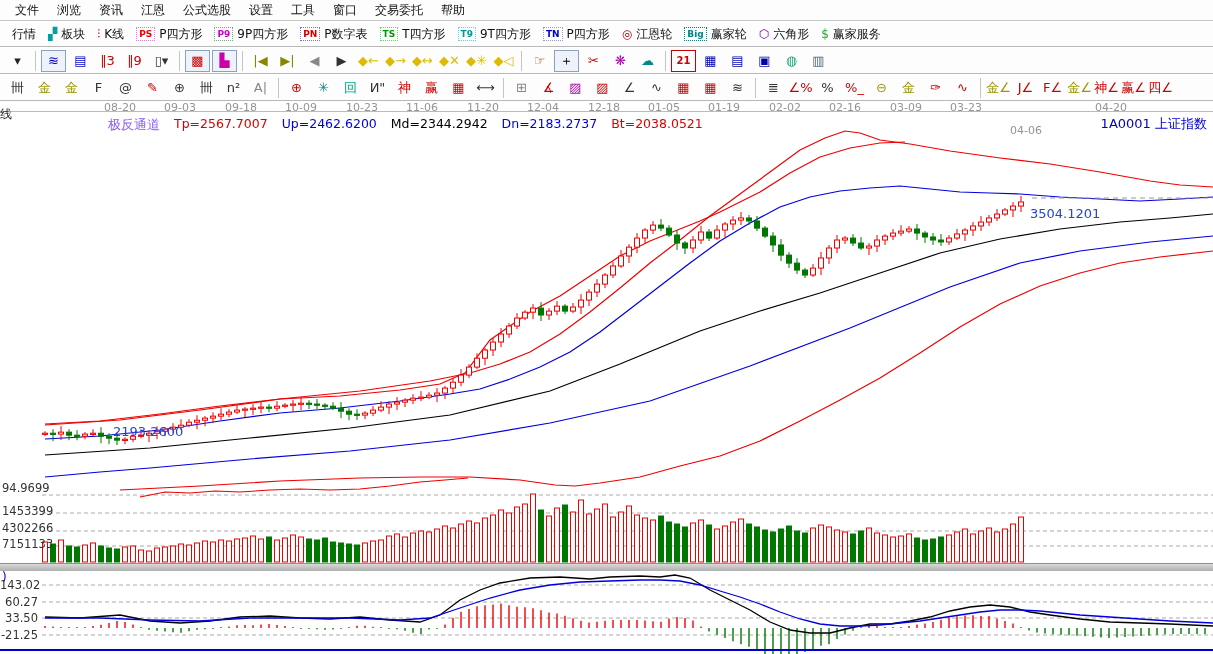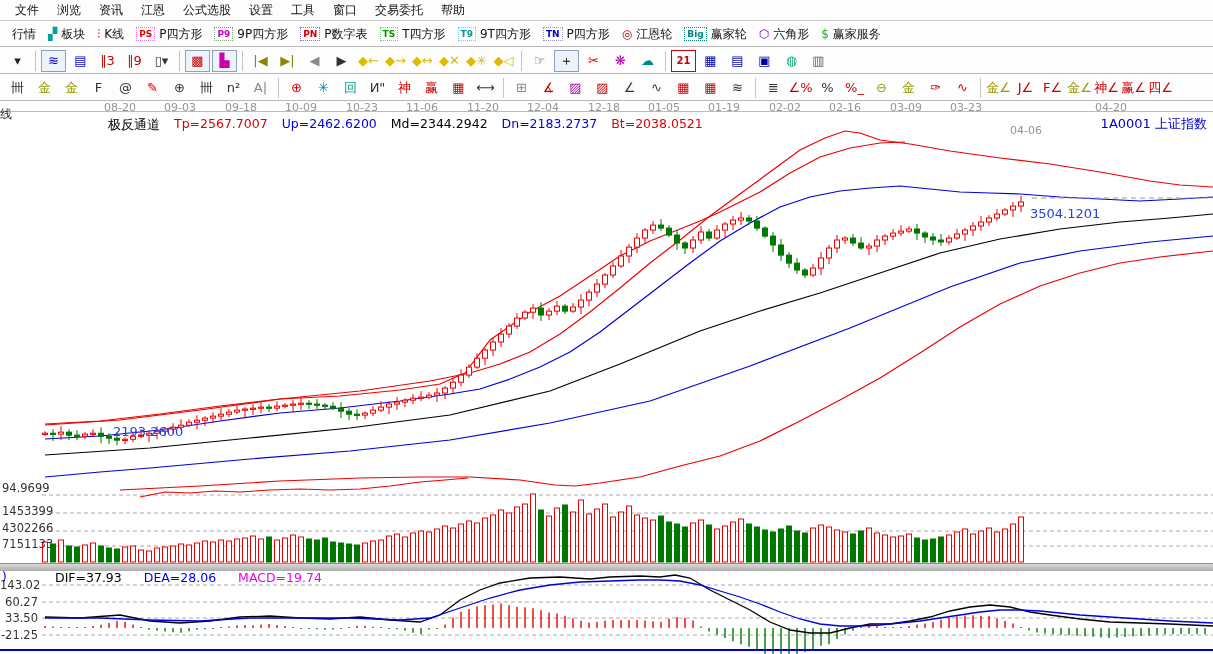--- a/index.html
+++ b/index.html
@@ -25,21 +25,21 @@
   .icon-cell { width:25px; height:22px; display:inline-flex; align-items:center; justify-content:center;
                font-size:13px; line-height:13px; border:1px solid transparent; margin:0 1px;
                white-space:nowrap; cursor:default; }
   .icon-cell.sel { border:1px solid #8ea0c0; background:#eef2fa; }
   .icon-sep { width:1px; height:20px; background:#c4c4c4; margin:0 4px; }
 
   
   #chart-svg { position:absolute; left:0; top:0; width:1213px; height:654px; }
   .date-lbl { position:absolute; top:101px; font-size:11px; color:#949494; transform:translateX(-50%); }
   .ind-header { position:absolute; left:108px; top:116px; font-size:12.5px; display:flex; gap:14px; }
-  .ind-name { color:#000000; font-size:13px; }
+  .ind-name { color:#8b5cf6; font-size:13px; }
   .sym-label { position:absolute; right:6px; top:115px; font-size:13px; color:#0000cc; }
   .price-tag { position:absolute; font-size:13px; color:#2244dd; }
   .vol-lbl { position:absolute; left:2px; font-size:11.5px; color:#333; }
   .macd-lbl { position:absolute; width:38px; text-align:right; font-size:11.5px; color:#333; }
   .macd-header { position:absolute; left:55px; top:570px; font-size:12.5px; display:flex; gap:22px; }
   .edge-frag { position:absolute; font-size:12px; color:#222; }
   .pane-split { position:absolute; left:0; top:563px; width:1213px; height:8px;
                 background:linear-gradient(#d9d9d9,#aeaeae); border-top:1px solid #8f8f8f; }
   .bottom-line { position:absolute; left:0; top:649px; width:1213px; height:2px; background:#0000cc; }
 </style>
@@ -769,25 +769,20 @@
   <div id="vol-labels">
       <span class="vol-lbl" style="top: 481px;">94.9699</span>
       <span class="vol-lbl" style="top: 504px;">1453399</span>
       <span class="vol-lbl" style="top: 521px;">4302266</span>
       <span class="vol-lbl" style="top: 537px;">7151133</span>
     </div>
 
   <div class="pane-split"></div>
 
   <span class="edge-frag" style="left:2px;top:570px;color:#0000dd;">)</span>
-  <div class="macd-header" id="macd-header">
-      <span style="color: rgb(0, 0, 0);">DIF=37.93</span>
-      <span style="color: rgb(0, 0, 221);">DEA=28.06</span>
-      <span style="color: rgb(238, 0, 238);">MACD=19.74</span>
-    </div>
   <div id="macd-labels">
       <span class="macd-lbl" style="top: 578px; left: 0px;">143.02</span>
       <span class="macd-lbl" style="top: 595px; left: 0px;">60.27</span>
       <span class="macd-lbl" style="top: 611px; left: 0px;">33.50</span>
       <span class="macd-lbl" style="top: 628px; left: 0px;">-21.25</span>
     </div>
 
   <div class="bottom-line"></div>
 </div>
 

